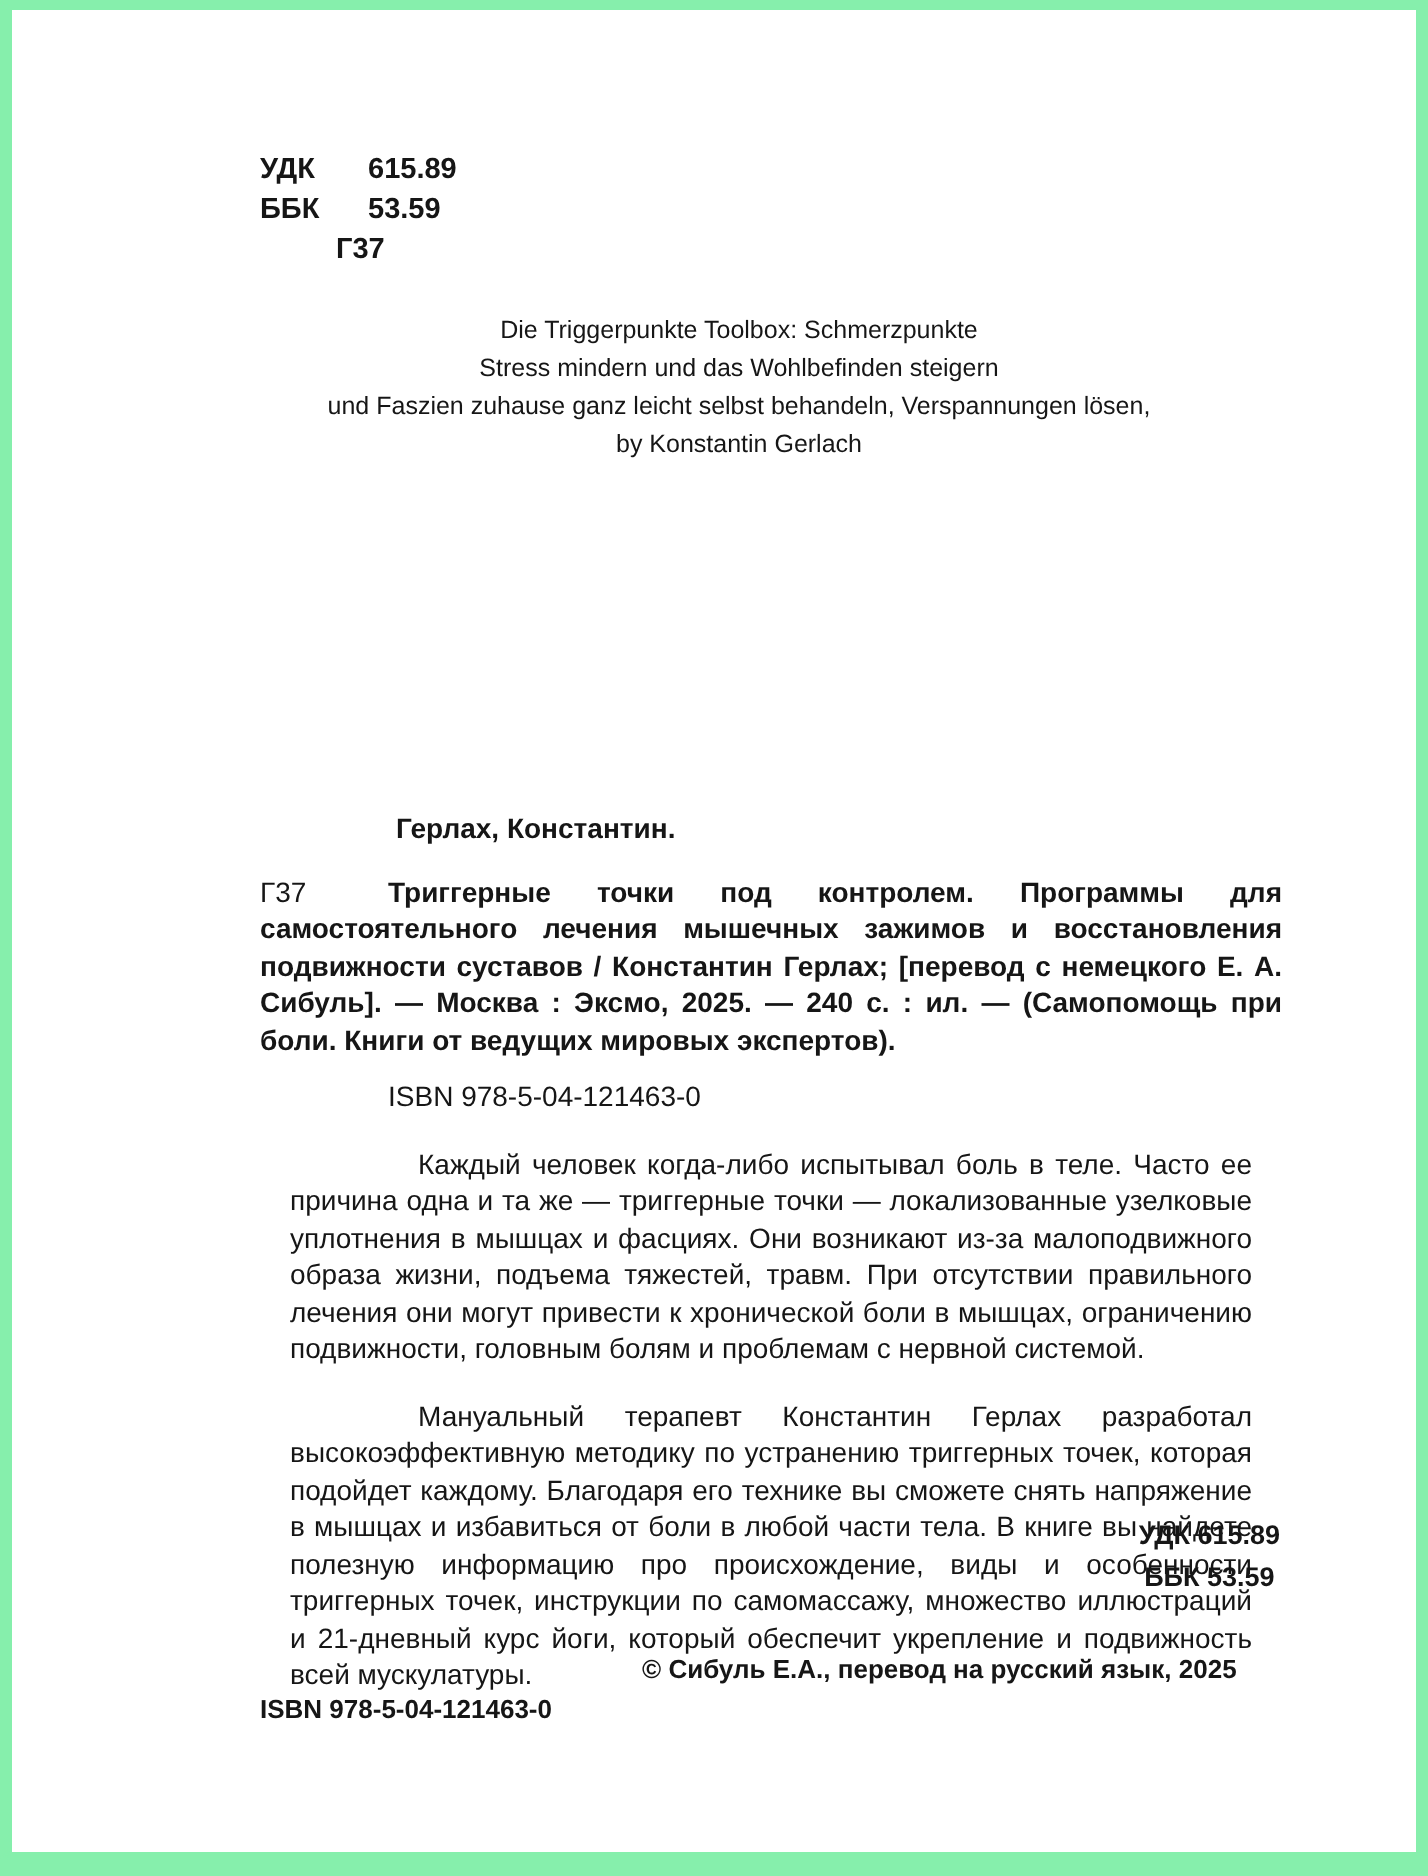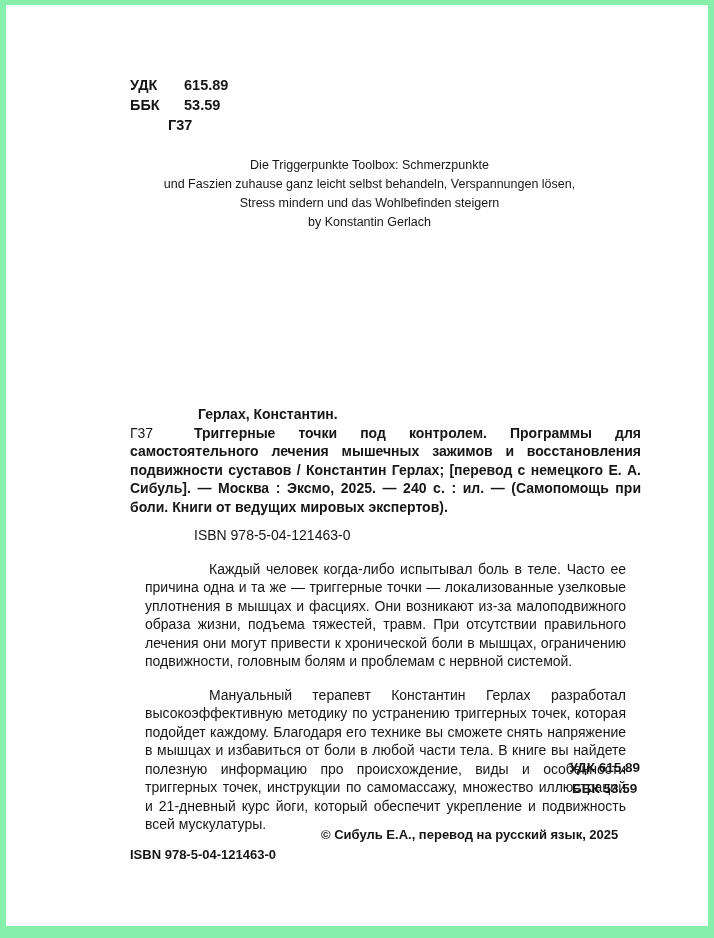--- a/index.html
+++ b/index.html
@@ -58,21 +58,21 @@
   
   .main {
     position: absolute;
     left: 124px;
     top: 400px;
     width: 511px;
     font-size: 14px;
     line-height: 18.5px;
   }
   .catalog-author {
-    margin: 0 0 0 46px;
+    margin: 0 0 13px 46px;
     font-weight: bold;
     padding-left: 22px;
   }
   .catalog-wrap { position: relative; }
   .catalog-code {
     position: absolute;
     left: 0;
     top: 0;
   }
   .catalog-desc {
@@ -133,22 +133,22 @@
         <span class="lbl">ББК</span>
         <span>53.59</span>
       </div>
       <div class="row">
         <span class="sign">Г37</span>
       </div>
     </div>
 
     <div class="original">
       <span class="line">Die Triggerpunkte Toolbox: Schmerzpunkte</span>
+      <span class="line">Stress mindern und das Wohlbefinden steigern</span>
       <span class="line">und Faszien zuhause ganz leicht selbst behandeln, Verspannungen lösen,</span>
-      <span class="line">Stress mindern und das Wohlbefinden steigern</span>
       <span class="line">by Konstantin Gerlach</span>
     </div>
 
     <div class="main">
       <p class="catalog-author">Герлах, Константин.</p>
       <div class="catalog-wrap">
         <span class="catalog-code">Г37</span>
         <p class="catalog-desc">Триггерные точки под контролем. Программы для самостоятельного лечения мышечных зажимов и восстановления подвижности суставов / Константин Герлах; [перевод с немецкого Е. А. Сибуль]. — Москва : Эксмо, 2025. — 240 с. : ил. — (Самопомощь при боли. Книги от ведущих мировых экспертов).</p>
       </div>
       <p class="catalog-isbn">ISBN 978-5-04-121463-0</p>

